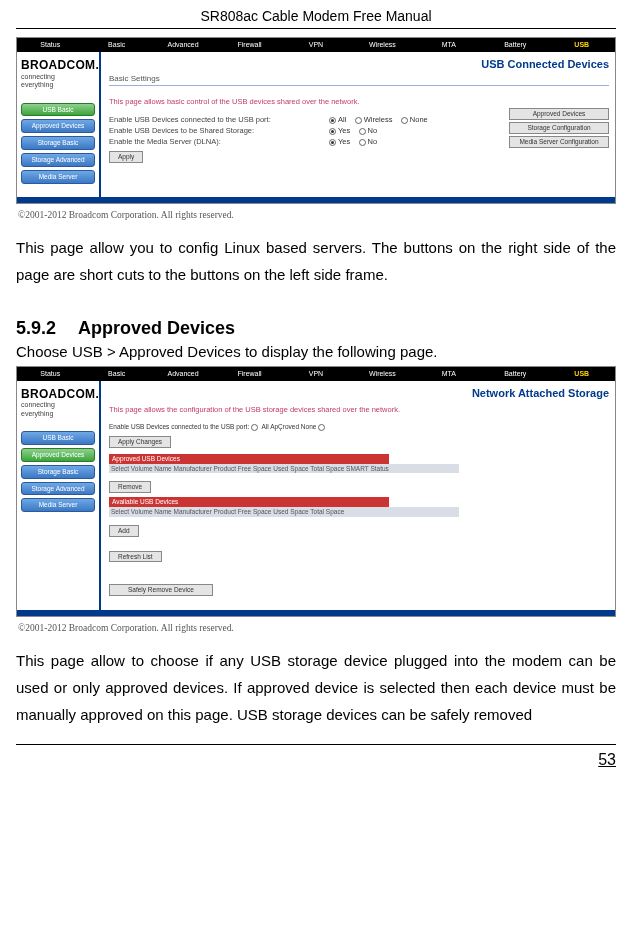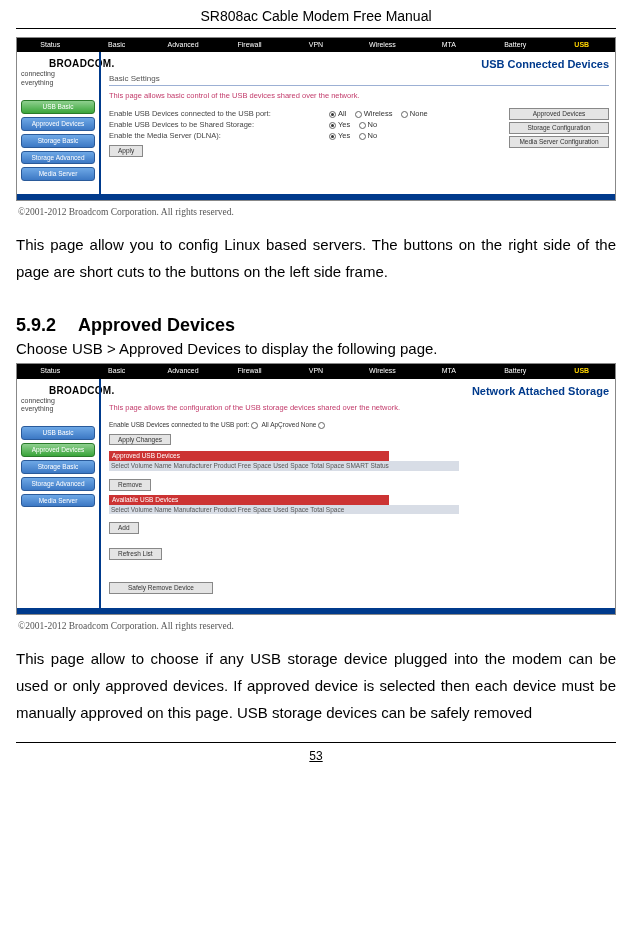--- a/index.html
+++ b/index.html
@@ -54,24 +54,23 @@
     width: 82px;
     padding: 6px 4px 10px 4px;
   }
   .logo-block {
     font-size: 7px;
     padding-bottom: 10px;
     color: #444;
   }
   .logo-block .bw {
     font-weight: bold;
-    font-size: 10px;
+    font-size: 12px;
     letter-spacing: 0.3px;
     color: #c00;
-    margin-left: 28px;
   }
   .logo-block .bw span { color:#000; }
   .side-btn {
     display:block;
     background: linear-gradient(#6ea8e6,#3c78c4);
     color:#fff;
     border:1px solid #2a5a9a;
     border-radius:3px;
     font-size:6.5px;
     text-align:center;
@@ -92,21 +91,21 @@
     font-weight:bold;
     font-size:11px;
     padding:2px 0;
     text-align:right;
   }
   .ui-sub {
     color:#555;
     font-size:8px;
     padding-bottom:2px;
     border-bottom:1px solid #9cb0d4;
-    margin-bottom:2px;
+    margin-bottom:8px;
   }
   .ui-desc {
     color:#c23a6a;
     font-size:7.5px;
     padding:3px 0 8px 0;
   }
   .form-row {
     display:flex;
     align-items:center;
     font-size:7.5px;
@@ -198,22 +197,22 @@
   .tbl-hdr{
     background:#d8dde6;
     color:#555;
     font-size:6.5px;
     padding:1px 2px;
     width:350px;
     white-space:nowrap;
     overflow:hidden;
   }
   .page-num{
-    text-align:center;
-    font-size:12px;
+    text-align:right;
+    font-size:16px;
     padding-top:6px;
     text-decoration:underline;
   }
   .hr-bot{
     border:none;
     border-top:1px solid #000;
     margin-top:6px;
   }
 </style>
 </head>

